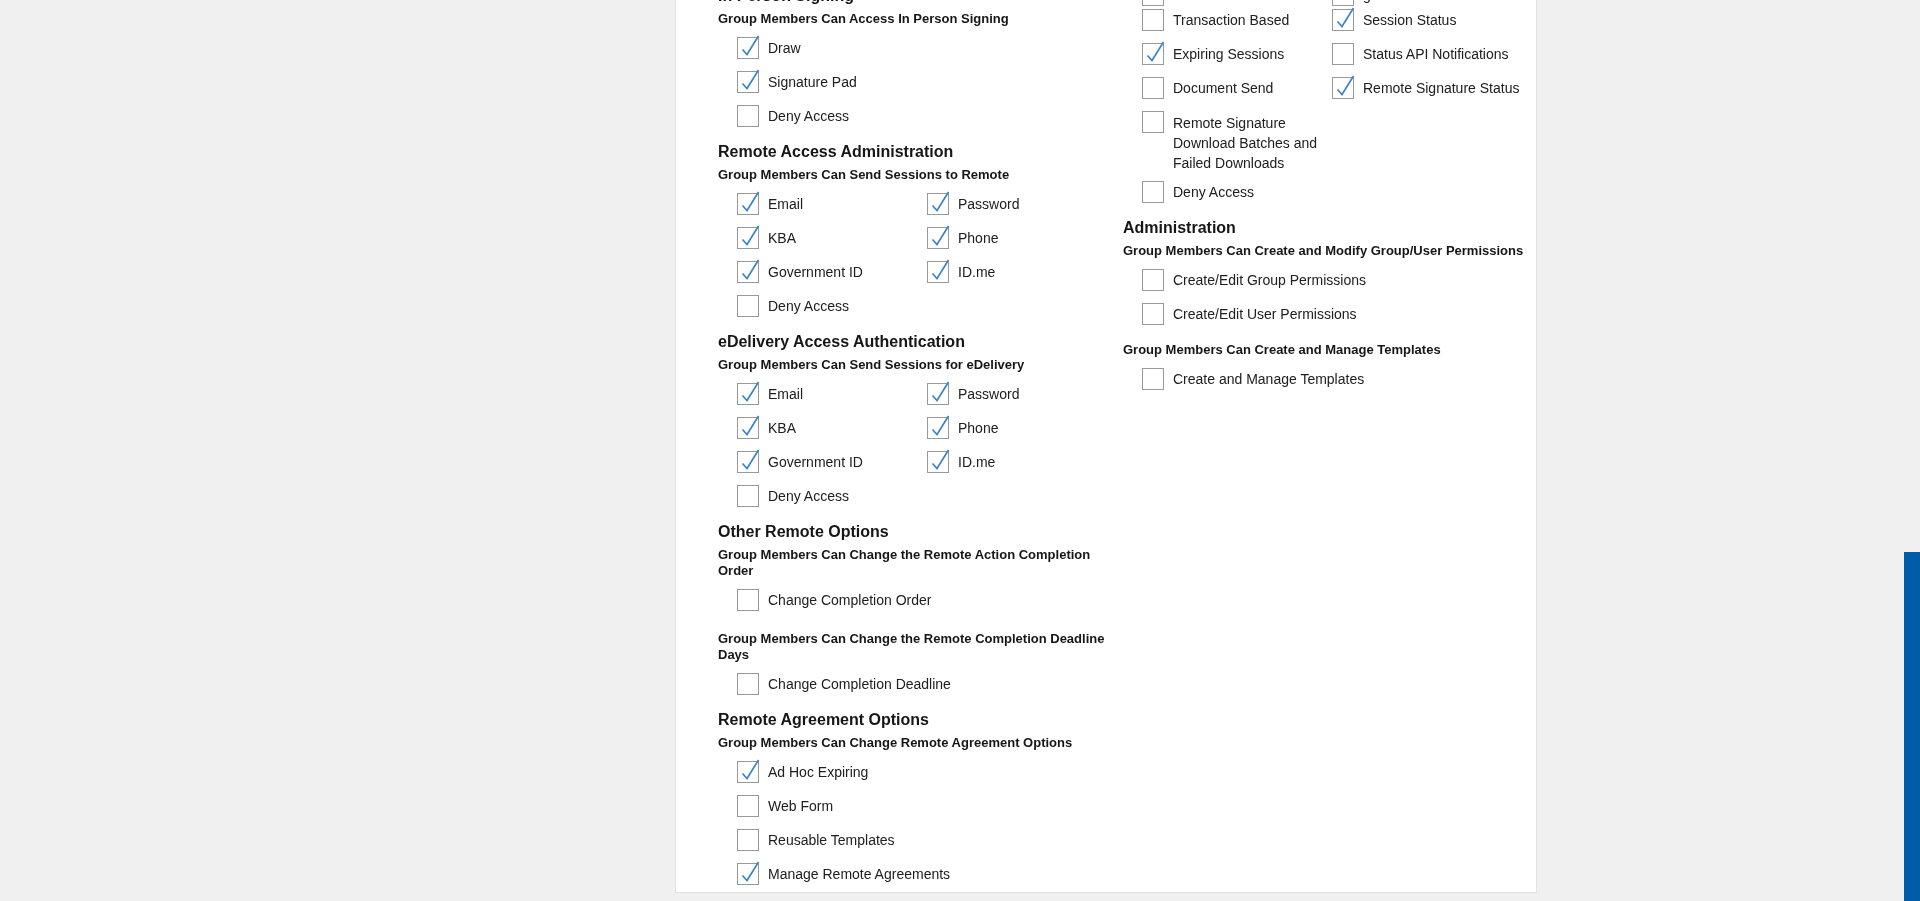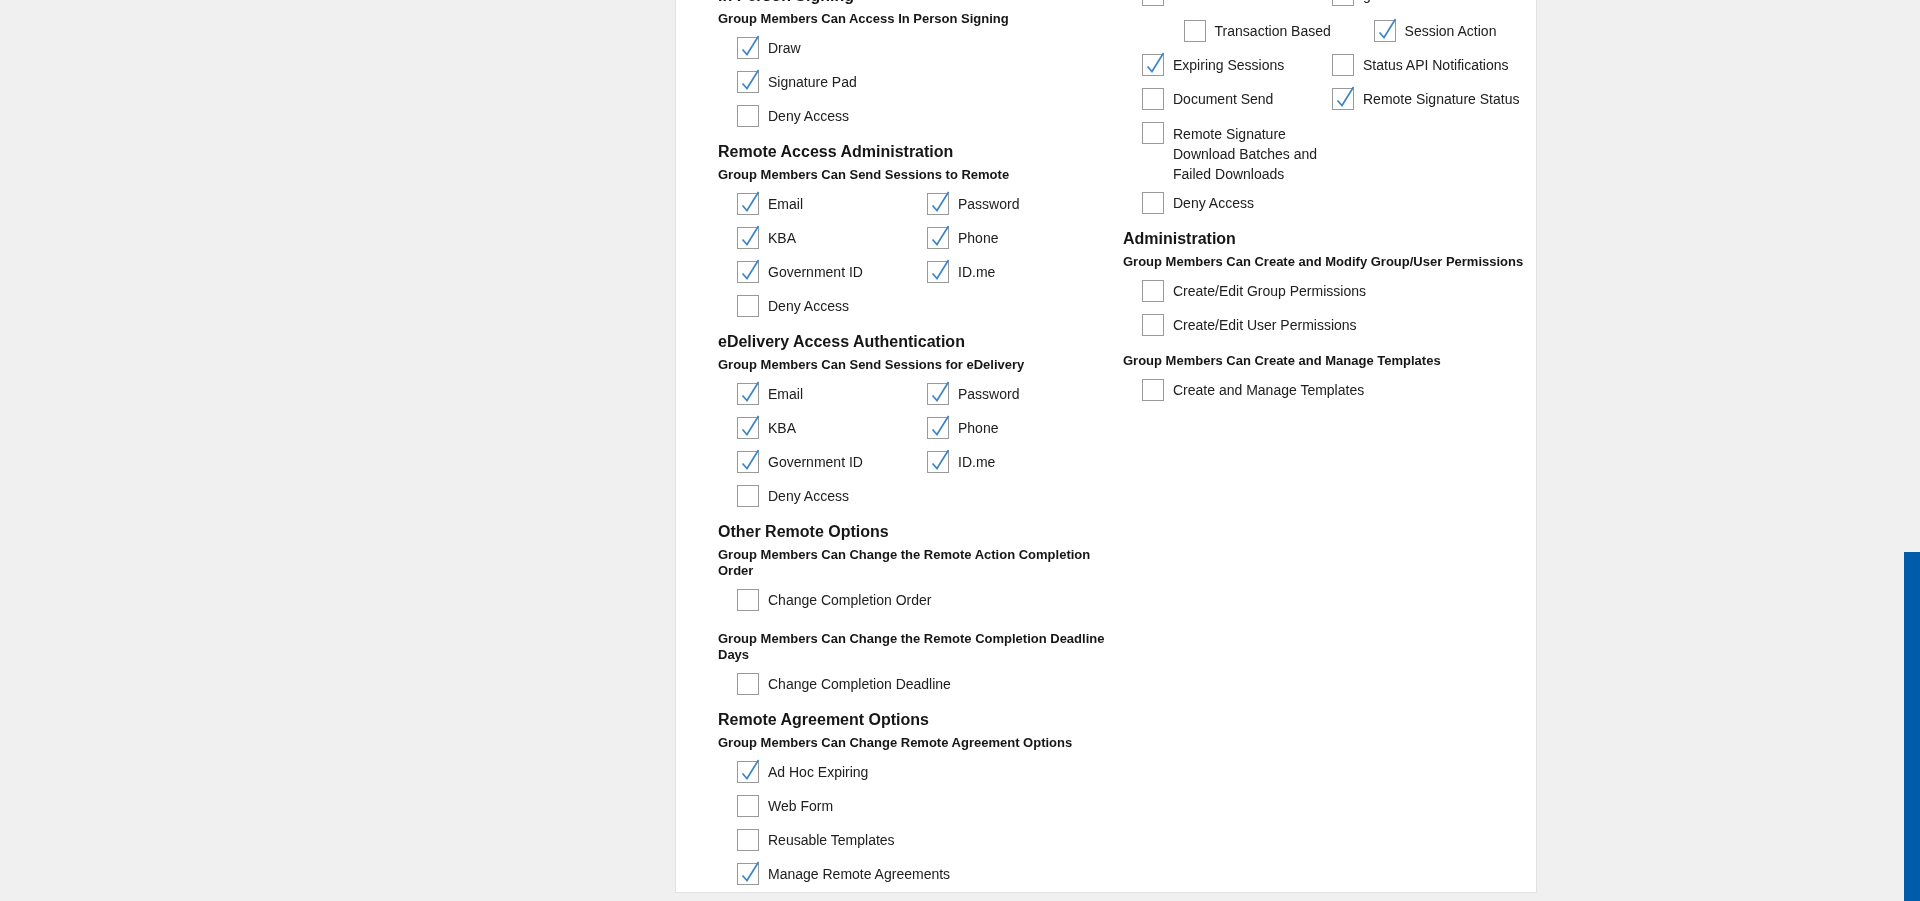--- a/index.html
+++ b/index.html
@@ -34,21 +34,21 @@
   }
   h3.mt17 { margin-top: 17px; }
   h3.mt20 { margin-top: 20px; }
 
   .row {
     display: flex; align-items: flex-start;
     padding-left: 19px; margin-top: 12px;
   }
   .sub + .row { margin-top: 10px; }
   .row.mtneg16 { margin-top: -16px; }
-  .row.mt14 { margin-top: 14px; justify-content: center; }
+  .row.mt14 { margin-top: 3px; }
   .row.mt8  { margin-top: 8px; }
 
   .cell { display: flex; align-items: flex-start; width: 190px; }
   .cell:last-child { width: auto; }
 
   .cb {
     flex: 0 0 auto;
     width: 22px; height: 22px;
     background: #ffffff;
     border: 1px solid #999999;
@@ -287,21 +287,21 @@
         <div class="cell">
           <span class="cb" data-checked="false"></span>
           <span class="lbl">Transaction Based</span>
         </div>
         <div class="cell">
           <span class="cb" data-checked="true">
               <svg width="22" height="22" viewBox="0 0 22 22">
                 <path d="M4.5 11.5 L9 16.5 L20.5 -2" fill="none" stroke="#3d85c6" stroke-width="1.7"></path>
               </svg>
             </span>
-          <span class="lbl">Session Action</span>
+          <span class="lbl">Session Status</span>
         </div>
       </div>
       <div class="row">
         <div class="cell">
           <span class="cb" data-checked="true">
               <svg width="22" height="22" viewBox="0 0 22 22">
                 <path d="M4.5 11.5 L9 16.5 L20.5 -2" fill="none" stroke="#3d85c6" stroke-width="1.7"></path>
               </svg>
             </span>
           <span class="lbl">Expiring Sessions</span>

